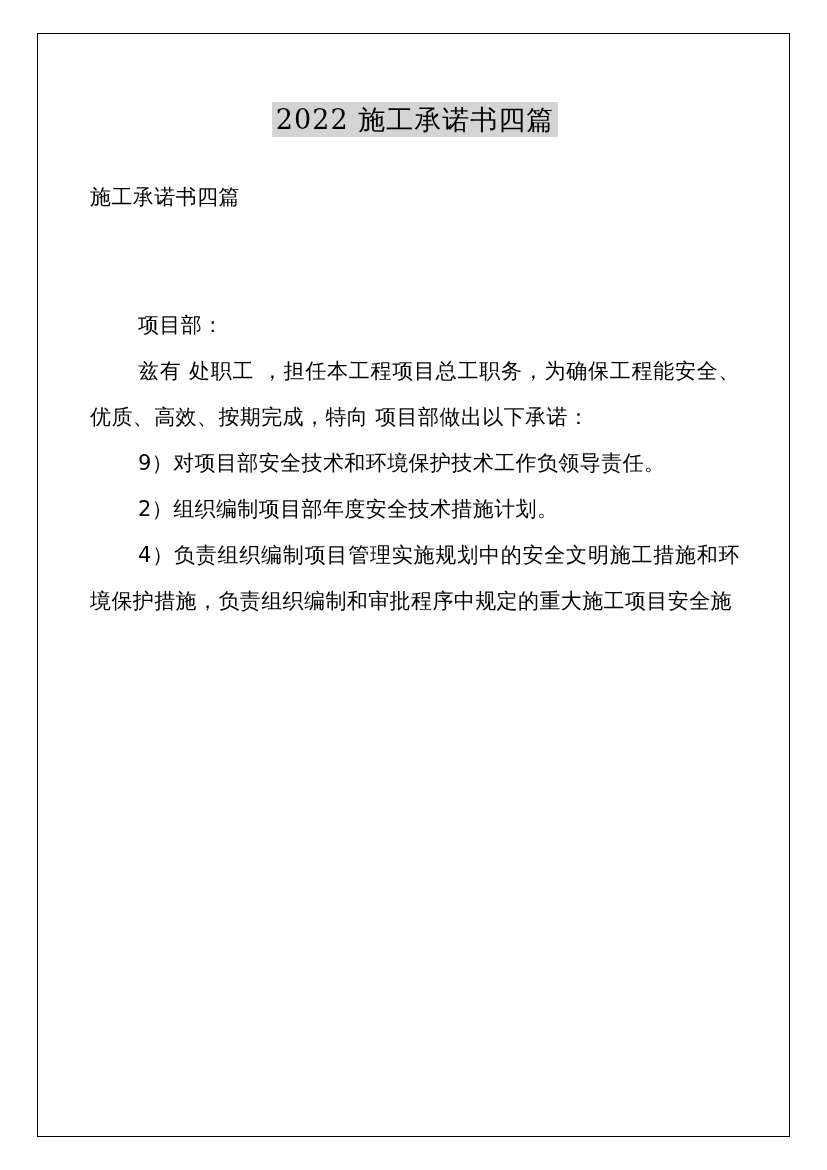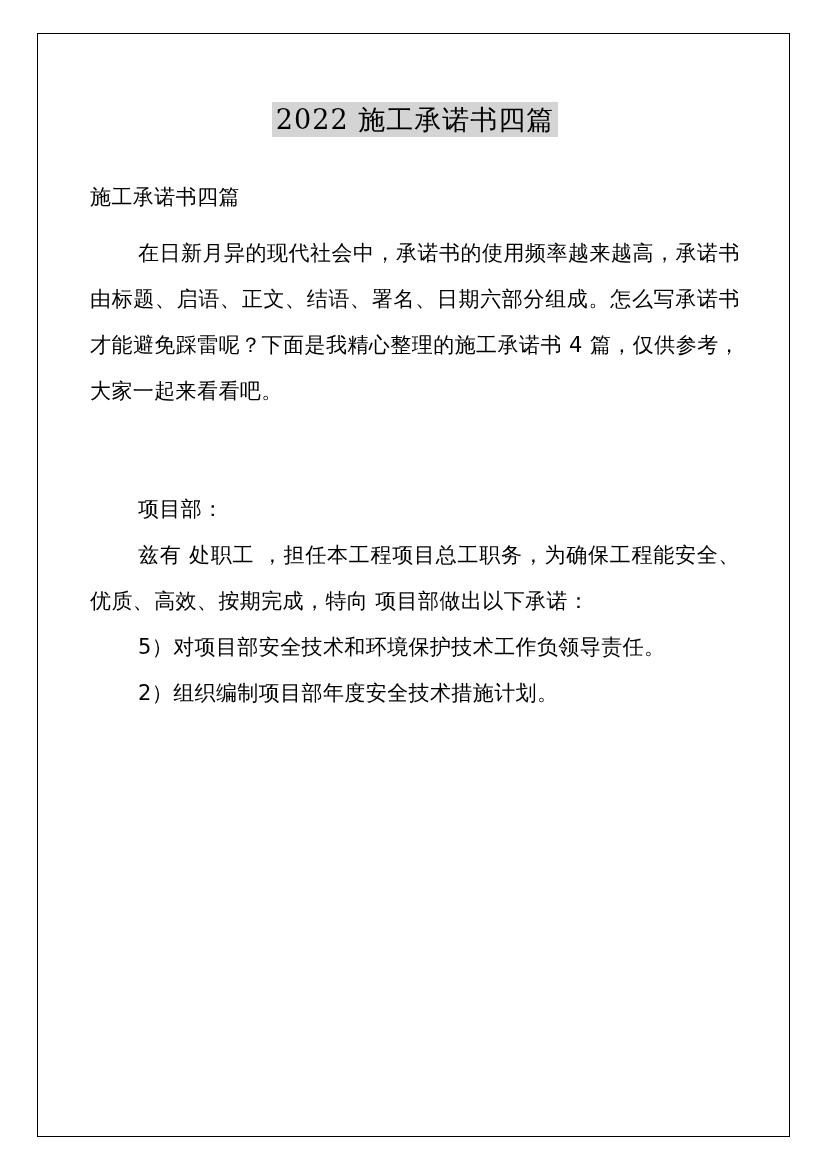--- a/index.html
+++ b/index.html
@@ -87,32 +87,32 @@
     <div class="doc-title">
       <span class="hl">2022 施工承诺书四篇</span>
     </div>
 
     <div class="gap-lg"></div>
 
     <p class="para">施工承诺书四篇</p>
 
     <div class="gap-sm"></div>
 
-    <p class="para indent">在日新月异的现代社会中，承诺书的使用频率越来越高，承诺书由标题、启语、正文、结语、署名、日期六部分组成。怎么写承诺书才能避免踩雷呢？下面是我精心整理的施工承诺书 4 篇，仅供参考，大家一起来看看吧。</p>
 
     <div class="spacer-block"></div>
 
 
     <div class="gap-sm"></div>
 
     <p class="para indent">项目部：</p>
 
     <p class="para indent">兹有 处职工 ，担任本工程项目总工职务，为确保工程能安全、优质、高效、按期完成，特向 项目部做出以下承诺：</p>
 
-    <p class="para indent">5）对项目部安全技术和环境保护技术工作负领导责任。</p>
+    <p class="para indent">9）对项目部安全技术和环境保护技术工作负领导责任。</p>
 
     <p class="para indent">2）组织编制项目部年度安全技术措施计划。</p>
 
 
+    <p class="para indent">4）负责组织编制项目管理实施规划中的安全文明施工措施和环境保护措施，负责组织编制和审批程序中规定的重大施工项目安全施</p>
 
   </div>
 
 </div>
 
 </body></html>

